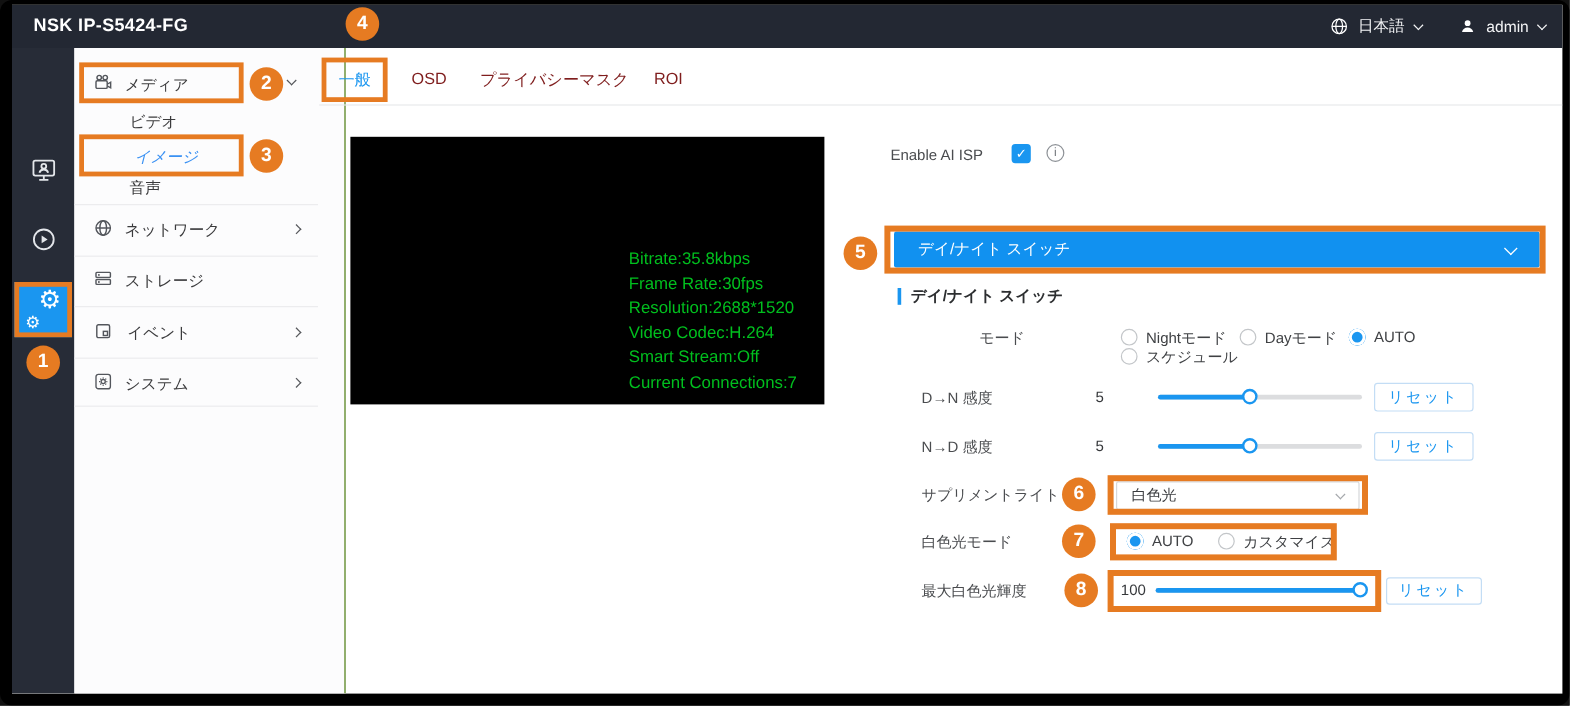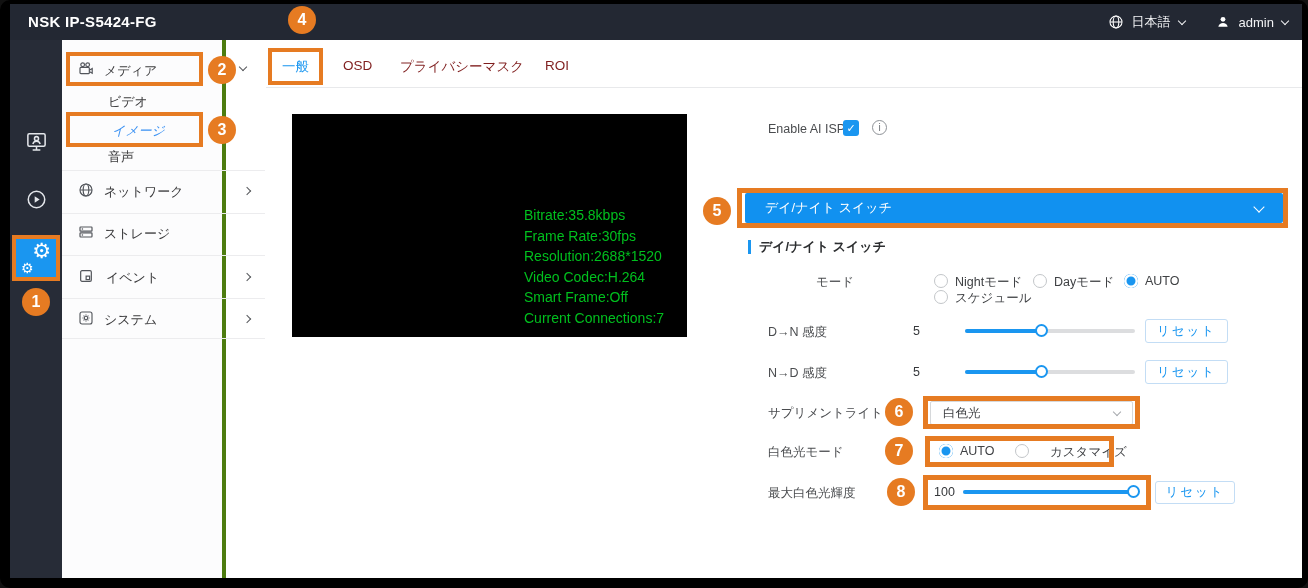--- a/index.html
+++ b/index.html
@@ -12,22 +12,22 @@
   .tb-right{position:absolute;right:14px;top:0;height:36px;display:flex;align-items:center;gap:30px;font-size:13px;color:#f2f3f5;}
   .tb-item{display:flex;align-items:center;gap:8px;cursor:pointer;}
   
   .rail{position:absolute;left:0;top:36px;width:52px;height:538px;background:#272c37;}
   .rail-ic{position:absolute;left:0;width:52px;display:flex;justify-content:center;color:#e3e6ea;}
   .rail-active{position:absolute;left:2px;top:195px;width:48px;height:46px;background:#1a96f0;
                border:4px solid #e67b22;box-sizing:border-box;color:#fff;overflow:hidden;}
   .gear1{position:absolute;right:5px;top:1px;font-size:21px;line-height:21px;}
   .gear2{position:absolute;left:5px;bottom:2px;font-size:14px;line-height:14px;}
   
-  .menu{position:absolute;left:52px;top:36px;width:164px;height:538px;background:#fcfcfd;
-        border-right:4px solid #4d7c0f;box-sizing:border-box;}
+  .menu{position:absolute;left:52px;top:36px;width:226px;height:538px;background:#fcfcfd;
+        border-right:1px solid #4d7c0f;box-sizing:border-box;}
   .mi{position:absolute;font-size:13px;color:#3b3b3d;white-space:nowrap;cursor:pointer;}
   .mi.blue{color:#3a91f3;}
   .mdiv{position:absolute;left:0;width:203px;height:1px;background:#ececee;}
   .micon{position:absolute;color:#53565c;}
   
   .hl{position:absolute;border:4px solid #e67b22;box-sizing:border-box;pointer-events:none;}
   .hl5{border-width:5px;}
   .badge{position:absolute;width:28px;height:28px;border-radius:50%;background:#e67b22;color:#fff;
          font-size:16px;font-weight:bold;display:flex;align-items:center;justify-content:center;z-index:9;}
   
@@ -201,26 +201,26 @@
     <div class="tabline"></div>
     <div class="hl" style="left:258px;top:44px;width:55px;height:37px;"></div>
     <div class="badge" style="left:278px;top:2px;">4</div>
 
     <div class="video">
       <div class="osd">
         <div>Bitrate:35.8kbps</div>
         <div>Frame Rate:30fps</div>
         <div>Resolution:2688*1520</div>
         <div>Video Codec:H.264</div>
-        <div>Smart Frame:Off</div>
+        <div>Smart Stream:Off</div>
         <div>Current Connections:7</div>
       </div>
     </div>
 
-    <div class="flabel" style="left:758px;top:118px;">Enable AI ISP</div>
+    <div class="flabel" style="left:732px;top:118px;">Enable AI ISP</div>
     <div class="checkbox">✓</div>
     <div class="info">i</div>
 
 
     <div class="bluebar">
       <span>デイ/ナイト スイッチ</span>
       <span class="chev down" style="color:#fff;"></span>
     </div>
     <div class="hl hl5" style="left:727px;top:184px;width:551px;height:40px;"></div>
     <div class="badge" style="left:693px;top:193px;">5</div>
@@ -260,21 +260,21 @@
       <span>白色光</span>
       <span class="chev down sm" style="color:#a6a9ad;"></span>
     </div>
     <div class="hl hl5" style="left:913px;top:392px;width:217px;height:33px;"></div>
 
     <div class="flabel" style="left:758px;top:440px;">白色光モード</div>
     <div class="badge" style="left:875px;top:433px;">7</div>
     <div class="radio on" style="left:929px;top:440px;"></div>
     <div class="rlabel" style="left:950px;top:440px;">AUTO</div>
     <div class="radio" style="left:1005px;top:440px;"></div>
-    <div class="rlabel" style="left:1026px;top:440px;margin-left:14px;">カスタマイズ</div>
+    <div class="rlabel" style="left:1026px;top:440px;">カスタマイズ</div>
     <div class="hl hl5" style="left:915px;top:432px;width:189px;height:31px;"></div>
 
     <div class="flabel" style="left:758px;top:481px;">最大白色光輝度</div>
     <div class="badge" style="left:877px;top:474px;">8</div>
     <div class="sval" style="left:924px;top:481px;">100</div>
     <div class="track" style="left:953px;top:486px;width:172px;"></div>
     <div class="fill" style="left:953px;top:486px;width:172px;"></div>
     <div class="thumb" style="left:1117px;top:481px;"></div>
     <div class="reset" style="left:1145px;top:477px;width:80px;height:23px;">リセット</div>
     <div class="hl hl5" style="left:913px;top:471px;width:228px;height:35px;"></div>

